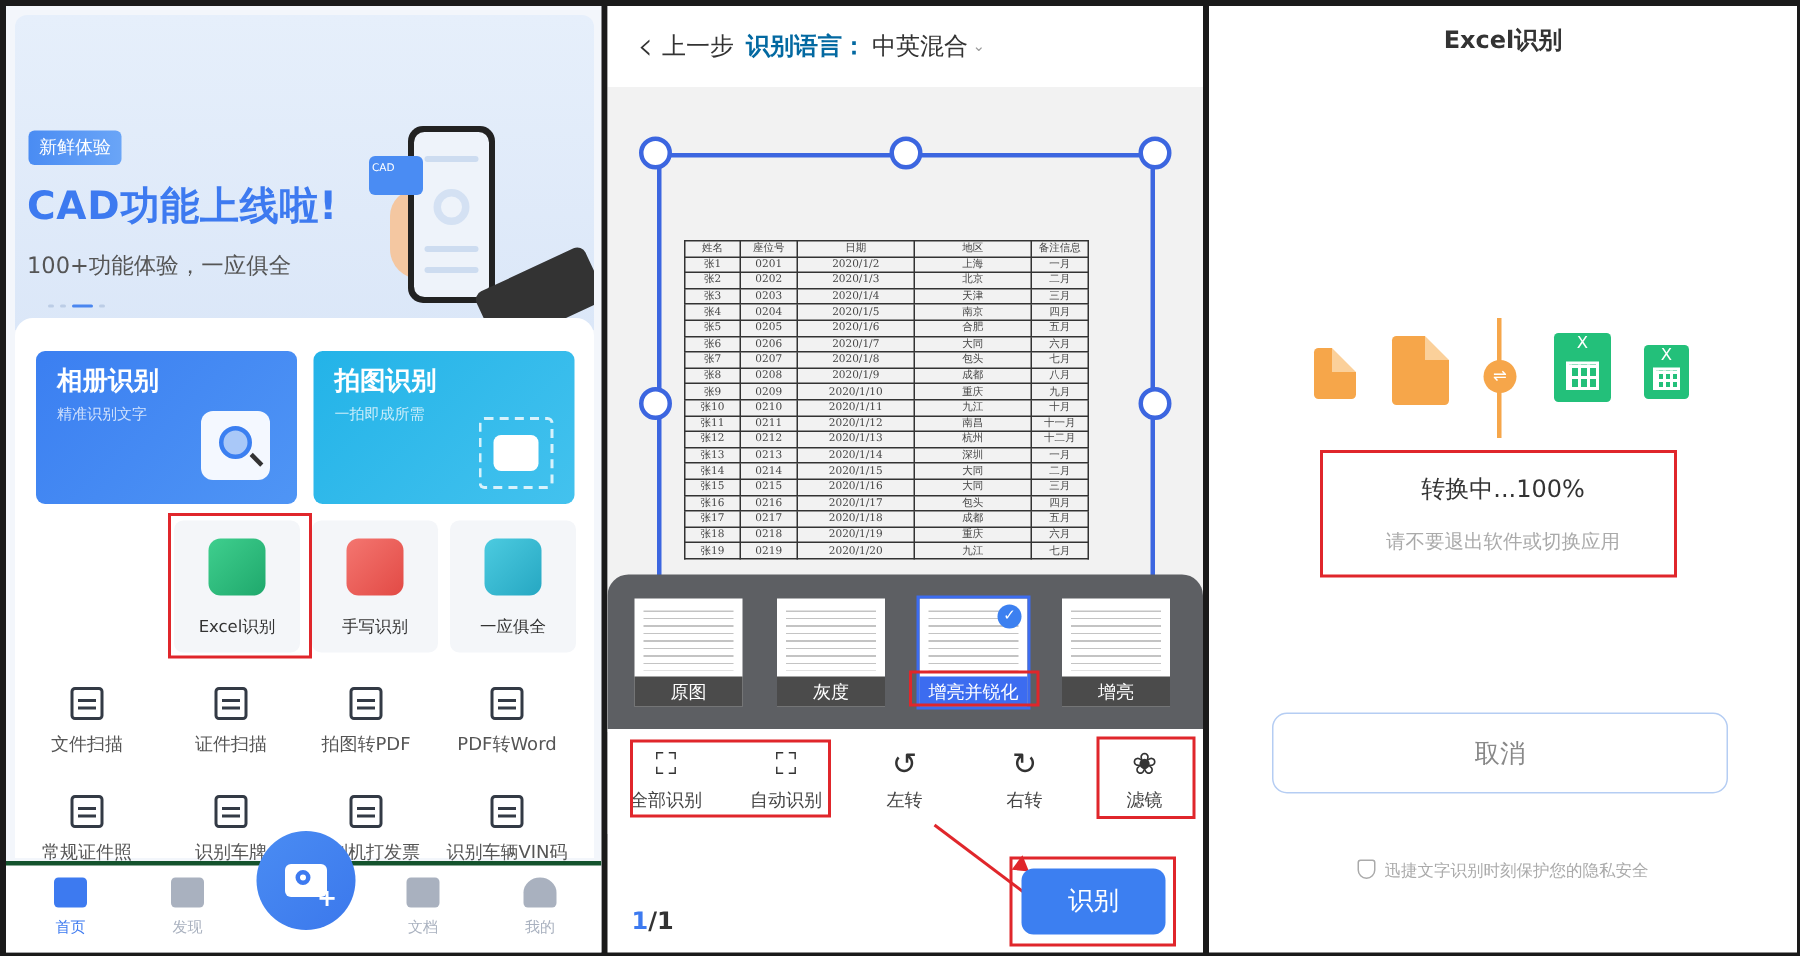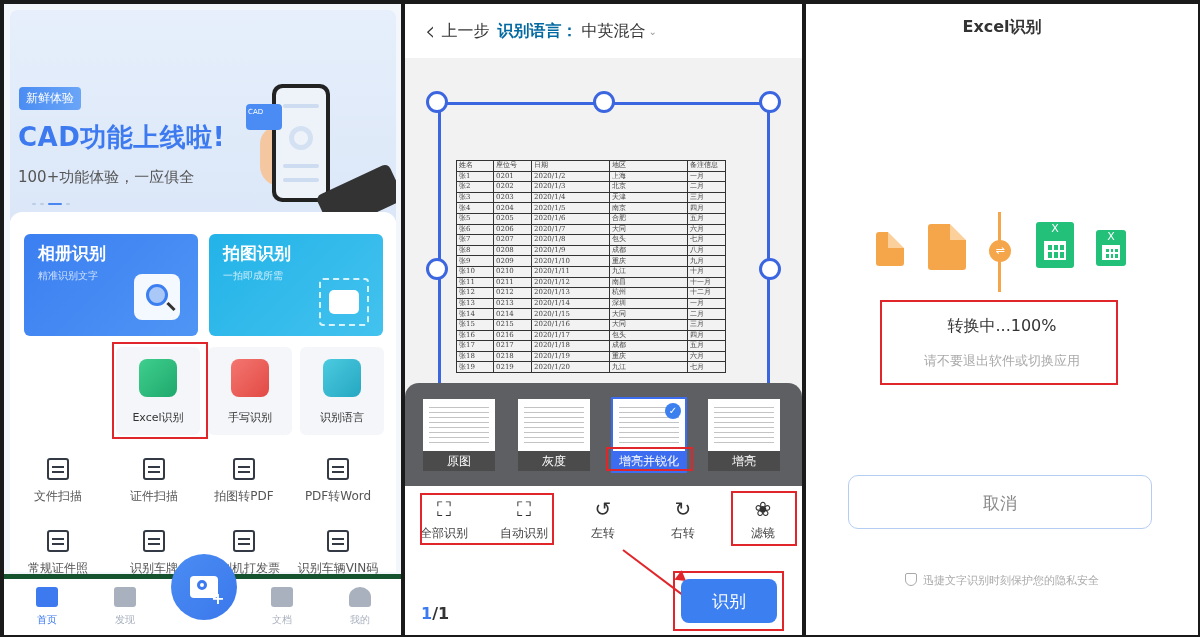--- a/index.html
+++ b/index.html
@@ -42,42 +42,42 @@
   .midtile .ic { position: absolute; left: 23px; top: 12px; width: 38px; height: 38px; border-radius: 8px; }
   .midtile .lb { position: absolute; left: 0; right: 0; top: 63px; text-align: center; font-size: 11px; color: #333; }
   .hl { position: absolute; border: 2px solid #e0262b; }
 
   .smallgrid { position: absolute; left: 0; top: 238px; width: 386px; }
   .sitem { position: absolute; width: 96px; text-align: center; }
   .sitem .si { margin: 0 auto; width: 22px; height: 22px; border: 2px solid #333a45; border-radius: 3px; position: relative; background: #fff; }
   .sitem .si:after { content: ""; position: absolute; left: 3px; right: 3px; top: 6px; height: 2px; background: #333a45; box-shadow: 0 5px 0 #333a45; }
   .sitem .sl { margin-top: 8px; font-size: 12px; color: #555; white-space: nowrap; }
 
-  .tabbar { position: absolute; left: 0; top: 570px; width: 397px; height: 61px; background: #fff; border-top: 5px solid #14532d; }
+  .tabbar { position: absolute; left: 0; top: 570px; width: 397px; height: 61px; background: #fff; border-top: 3px solid #14532d; }
   .tab { position: absolute; top: 8px; width: 50px; text-align: center; }
   .tab .ti { margin: 0 auto; width: 22px; height: 20px; background: #a9b1bf; border-radius: 3px; }
   .tab .tl { margin-top: 6px; font-size: 10px; color: #a9b1bf; }
   .tab.active .ti { background: #3d7af0; }
   .tab.active .tl { color: #3d7af0; }
   .fab { position: absolute; left: 167px; top: 550px; width: 66px; height: 66px; border-radius: 50%; background: linear-gradient(135deg,#4a8cf3,#3b78ec); display: flex; align-items: center; justify-content: center; }
   .fab .cam { width: 28px; height: 22px; background: #fff; border-radius: 4px; position: relative; }
   .fab .cam:after { content: ""; position: absolute; left: 7px; top: 4px; width: 10px; height: 10px; border-radius: 50%; border: 3px solid #3d7af0; box-sizing: border-box; }
   .fab .plus { position: absolute; margin: 22px 0 0 28px; color: #fff; font-size: 16px; font-weight: bold; }
 
   
   .p2 .hdr { position: absolute; left: 0; top: 0; width: 100%; height: 54px; background: #fff; display: flex; align-items: center; padding-left: 20px; }
   .p2 .hdr .back { font-size: 26px; color: #333; margin-right: 6px; font-weight: 300; }
   .p2 .hdr .prev { font-size: 16px; color: #333; margin-right: 8px; }
   .p2 .hdr .lang-l { font-size: 16px; font-weight: bold; color: #0369a1; }
   .p2 .hdr .lang-v { font-size: 16px; color: #333; margin-left: 4px; }
   .p2 .hdr .caret { font-size: 10px; color: #999; margin-left: 3px; }
   .p2 .canvas { position: absolute; left: 0; top: 54px; width: 100%; height: 430px; background: #f2f2f2; }
   .croprect { position: absolute; left: 33px; top: 98px; width: 332px; height: 340px; border: 3px solid #3c66e0; }
   .handle { position: absolute; width: 22px; height: 22px; border-radius: 50%; border: 3px solid #3c66e0; background: #fff; }
-  table.scan { position: absolute; left: 51px; top: 156px; border-collapse: collapse; font-family: "DejaVu Serif", serif; font-size: 7px; color: #444; }
+  table.scan { position: absolute; left: 51px; top: 156px; border-collapse: collapse; font-family: "DejaVu Serif", serif; font-size: 7px; color: #444; text-align: center; }
   table.scan td { border: 1px solid #333; padding: 0 2px; height: 10.6px; line-height: 9px; white-space: nowrap; }
   table.scan td.c0 { width: 37px; } table.scan td.c1 { width: 38px; } table.scan td.c2 { width: 78px; }
   table.scan td.c3 { width: 78px; } table.scan td.c4 { width: 38px; }
 
   .filterbar { position: absolute; left: 0; top: 379px; width: 100%; height: 103px; background: #5d5f63; border-radius: 14px 14px 0 0; }
   .fthumb { position: absolute; top: 16px; width: 72px; height: 72px; background: #fff; }
   .fthumb .lines { position: absolute; left: 6px; right: 6px; top: 8px; height: 40px; background: repeating-linear-gradient(180deg,#888 0 1px,transparent 1px 5px); opacity: 0.5; }
   .fthumb .fl { position: absolute; left: 0; right: 0; bottom: 0; height: 20px; background: rgba(30,30,30,0.8); color: #fff; font-size: 12px; text-align: center; line-height: 20px; }
   .fthumb.sel { outline: 2px solid #3c6cf0; }
   .fthumb.sel .fl { background: #3c6cf0; }
@@ -154,21 +154,21 @@
       <div class="midtile" style="left:106px">
         <div class="ic" style="background:linear-gradient(135deg,#3fcf8e,#1fa86c)"></div>
         <div class="lb">Excel识别</div>
       </div>
       <div class="midtile" style="left:198px">
         <div class="ic" style="background:linear-gradient(135deg,#f47670,#e24a45)"></div>
         <div class="lb">手写识别</div>
       </div>
       <div class="midtile" style="left:290px">
         <div class="ic" style="background:linear-gradient(135deg,#4ccbe0,#26a7c2)"></div>
-        <div class="lb">识别语言</div>
+        <div class="lb">一应俱全</div>
       </div>
       <div class="hl" style="left:102px; top:130px; width:96px; height:97px;"></div>
 
       <div class="smallgrid">
         <div class="sitem" style="left:0; top:8px">
             <div class="si"></div>
             <div class="sl">文件扫描</div>
           </div>
         <div class="sitem" style="left:96px; top:8px">
             <div class="si"></div>

